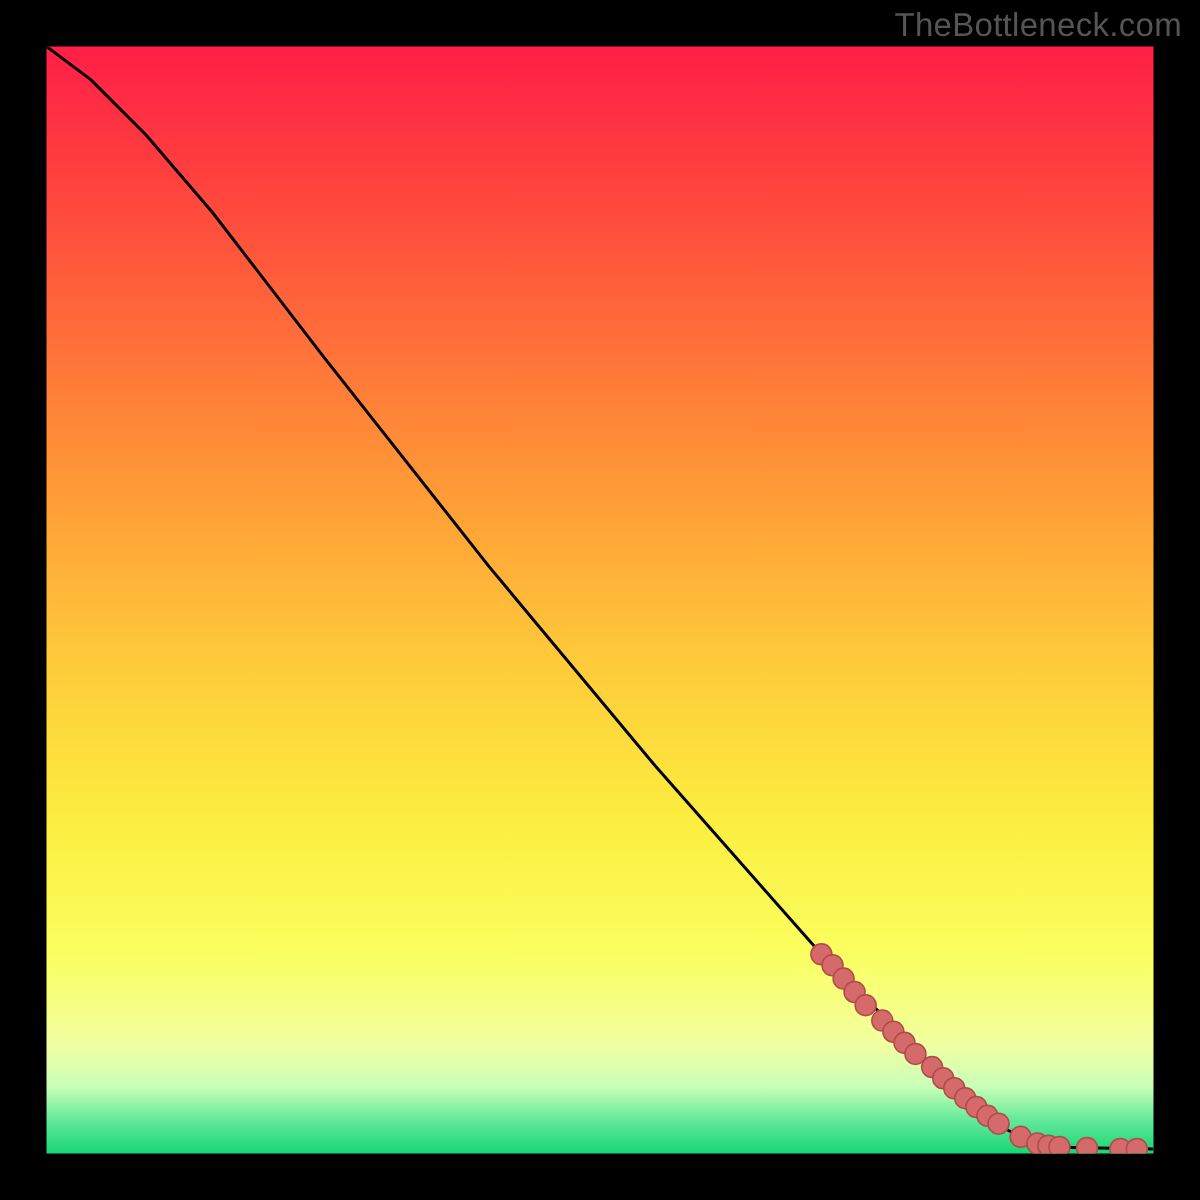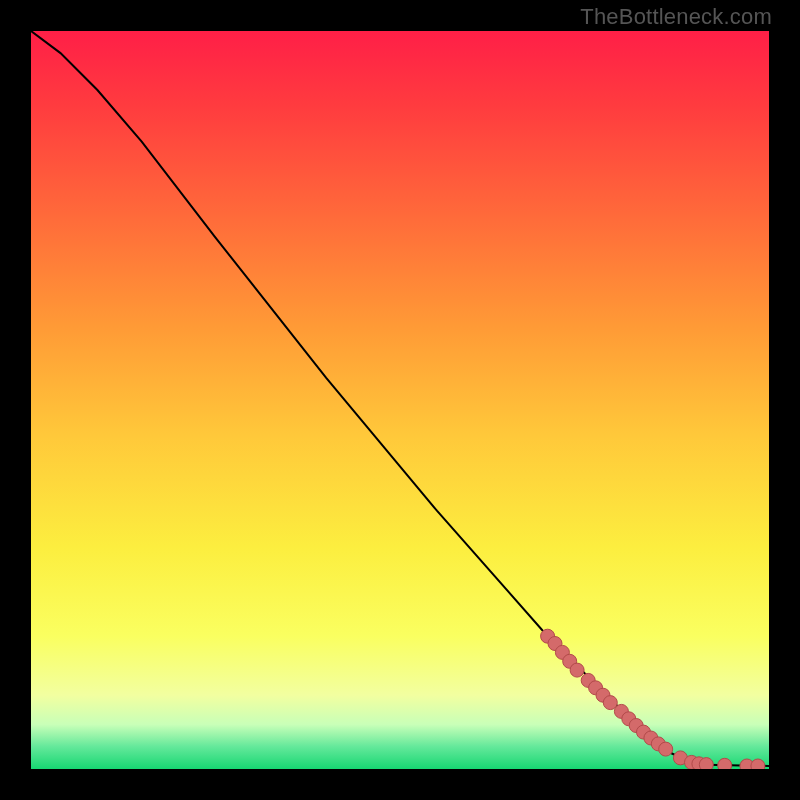--- a/index.html
+++ b/index.html
@@ -13,21 +13,21 @@
   }
   .stage {
     position: relative;
     width: 800px;
     height: 800px;
     background: #000;
   }
   .watermark {
     position: absolute;
     top: 4px;
-    right: 28px;
+    right: 12px;
     color: #555;
     font-size: 22px;
     font-weight: 400;
     letter-spacing: 0.2px;
     z-index: 5;
   }
   .plot-frame {
     position: absolute;
     left: 31px;
     top: 31px;

